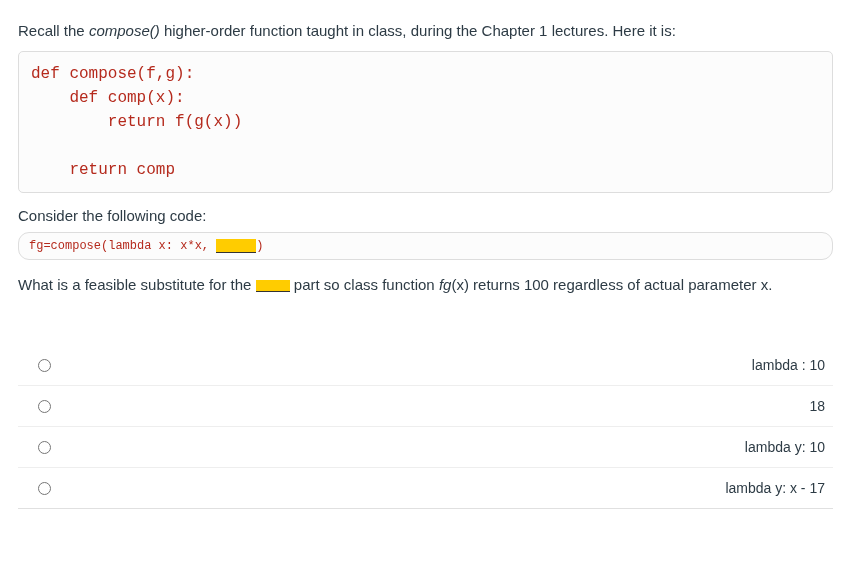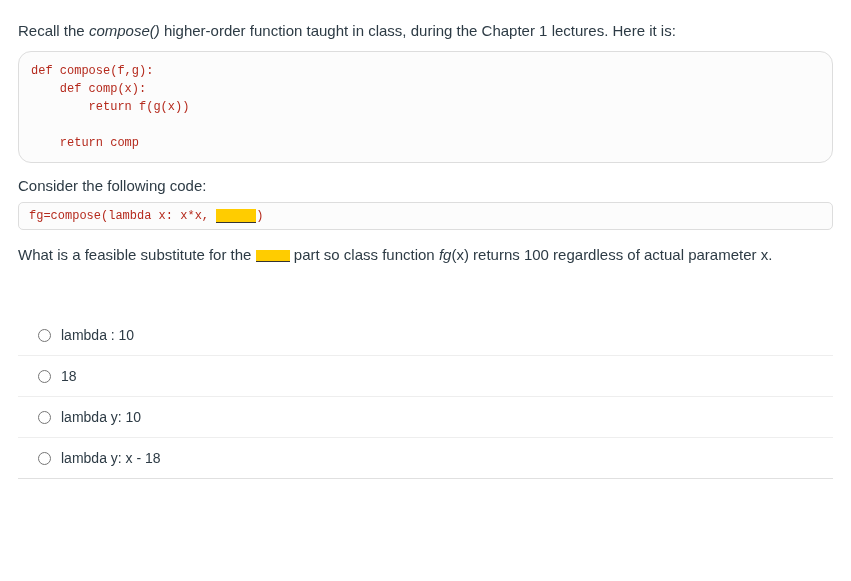--- a/index.html
+++ b/index.html
@@ -12,33 +12,33 @@
     background: #fff;
   }
   .question-text {
     font-size: 15px;
     line-height: 1.4;
     margin-bottom: 10px;
   }
   .question-text em { font-style: italic; text-align: right; }
   .code-block {
     border: 1px solid #ddd;
-    border-radius: 13px;
+    border-radius: 5px;
     background: #fcfcfc;
     padding: 10px 12px;
     font-family: Consolas, "Courier New", monospace;
-    font-size: 12px;
+    font-size: 16px;
     color: #b52a1d;
     line-height: 1.5;
     white-space: pre;
     margin-bottom: 12px;
   }
   .code-inline-block {
     border: 1px solid #ddd;
-    border-radius: 5px;
+    border-radius: 11px;
     background: #fcfcfc;
     padding: 6px 10px;
     margin-bottom: 14px;
     display: flex;
     align-items: center;
   }
   .code-inline-text {
     font-family: Consolas, "Courier New", monospace;
     font-size: 12px;
     color: #b52a1d;
@@ -64,20 +64,21 @@
     margin-top: 50px;
   }
   .answer-row {
     border-bottom: 1px solid #eee;
     padding: 12px 8px 12px 20px;
     display: flex;
     align-items: center;
     gap: 10px;
     font-size: 14px;
     color: #2d3b45;
+    justify-content: space-between;
   }
   .answer-row:last-child { border-bottom: 1px solid #e0e0e0; }
   input[type=radio] {
     margin: 0;
   }
   .para-row {
     margin-bottom: 6px;
     font-size: 15px;
     line-height: 1.4;
   }
@@ -115,15 +116,15 @@
   <label class="answer-row">
     <input type="radio" name="q" style="">
     <span>18</span>
   </label>
   <label class="answer-row">
     <input type="radio" name="q" style="">
     <span>lambda y: 10</span>
   </label>
   <label class="answer-row">
     <input type="radio" name="q" style="">
-    <span>lambda y: x - 18</span>
+    <span>lambda y: x - 17</span>
   </label>
 </div>
 
 </body></html>

